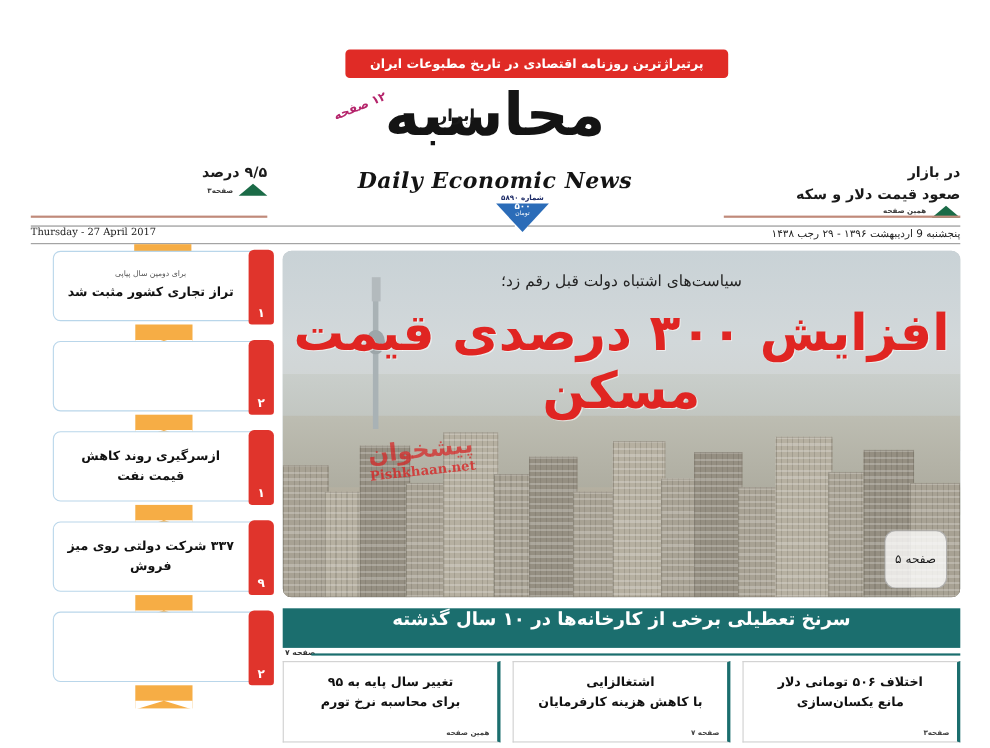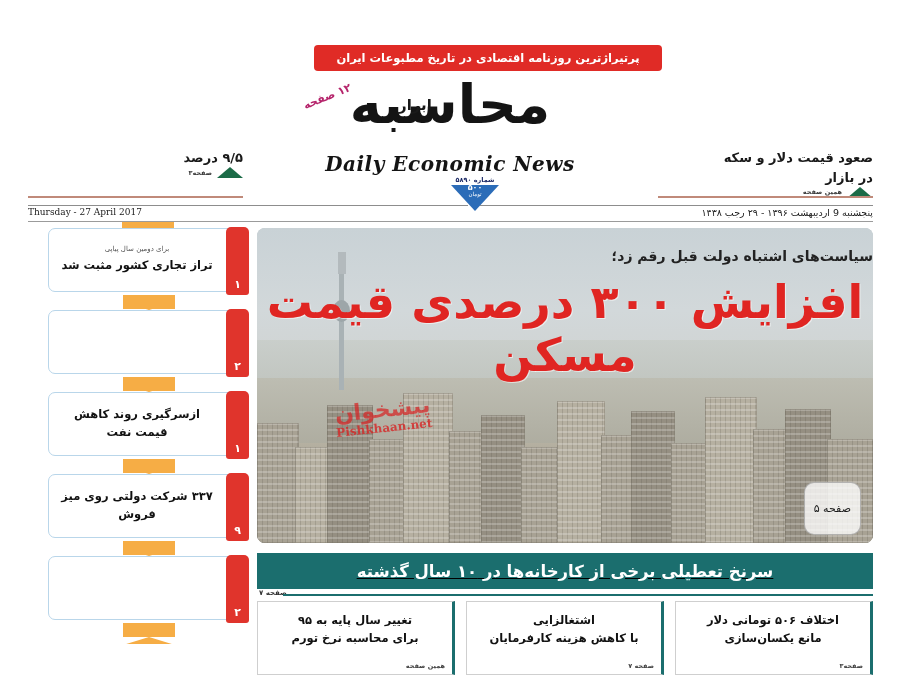--- a/index.html
+++ b/index.html
@@ -335,23 +335,23 @@
   .bldg.l { background: #b6b0a1; }
   .bldg.d { background: #958f82; }
   .bldg.w {
     background-image:
       repeating-linear-gradient(to bottom, rgba(255,255,255,.22) 0 2px, transparent 2px 6px),
       repeating-linear-gradient(to right, rgba(90,86,76,.22) 0 1px, transparent 1px 5px);
   }
   .hero-kicker {
     position: absolute;
     top: 20px; left: 0; right: 0;
-    text-align: right;
+    text-align: center;
     font-size: 14px;
-    font-weight: bold;
+    font-weight: normal;
     color: #222222;
     z-index: 4;
   }
   .hero-headline {
     position: absolute;
     top: 48px; left: 0; right: 0;
     text-align: center;
     font-size: 46px;
     font-weight: bold;
     color: #e02522;
@@ -391,23 +391,22 @@
 
   
   .green-banner {
     position: absolute;
     top: 553px;
     left: 257px;
     width: 616px;
     height: 36px;
     background: #1b6e6e;
     display: flex;
-    align-items: center;
+    align-items: flex-start;
     justify-content: center;
-    text-decoration: underline;
   }
   .green-banner span {
     color: #ffffff;
     font-size: 16.5px;
     font-weight: bold;
   }
   .gb-pageref {
     position: absolute;
     top: 589px;
     left: 259px;
@@ -483,22 +482,22 @@
 
   <div class="side-teaser left">
     <div class="st-line">۹/۵ درصد</div>
     <div class="st-meta">
       <div class="green-tri"></div>
       <div class="st-pageref">صفحه۳</div>
     </div>
   </div>
 
   <div class="side-teaser right">
+    <div class="st-line">در بازار</div>
     <div class="st-line">صعود قیمت دلار و سکه</div>
-    <div class="st-line">در بازار</div>
     <div class="st-meta">
       <div class="green-tri"></div>
       <div class="st-pageref">همین صفحه</div>
     </div>
   </div>
 
   <div class="hdr-rule left"></div>
   <div class="hdr-rule right"></div>
   <div class="hdr-rule2 full-l"></div>
   <div class="hdr-rule2 full-r"></div>

